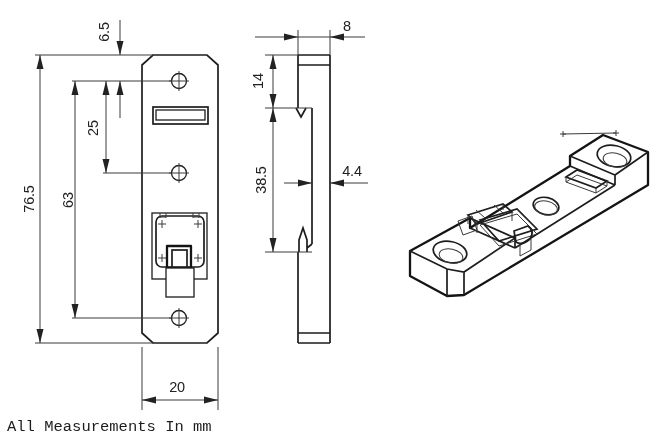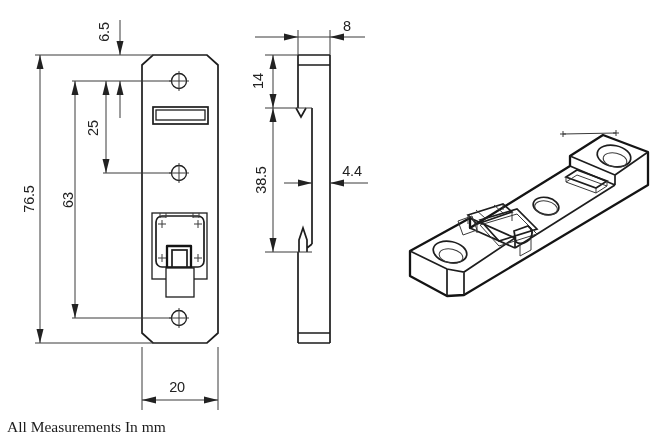--- a/index.html
+++ b/index.html
@@ -7,21 +7,21 @@
          font-family:"Liberation Sans", sans-serif;}
   svg{position:absolute;left:0;top:0;}
   .s1{stroke:#3a3a3a;stroke-width:1;fill:none;}
   .s12{stroke:#1d1d1d;stroke-width:1.3;fill:none;}
   .s16{stroke:#1d1d1d;stroke-width:1.7;fill:none;}
   .s2{stroke:#141414;stroke-width:2.3;fill:none;stroke-linejoin:round;}
   .arr{fill:#222;stroke:none;}
   .dimtxt{font-family:"Liberation Sans", sans-serif;font-size:14.5px;fill:#222;letter-spacing:-0.2px;}
   .whitefill{fill:#ffffff;}
   #units-note{position:absolute;left:7px;top:418px;font-size:15.5px;color:#1c1c1c;
-              font-family:Liberation Serif, serif;}
+              font-family:Liberation Mono, monospace;}
 </style>
 </head>
 <body>
 
 <div id="stage">
 
 <svg width="660" height="442" viewBox="0 0 660 442">
 
   <g>
 

